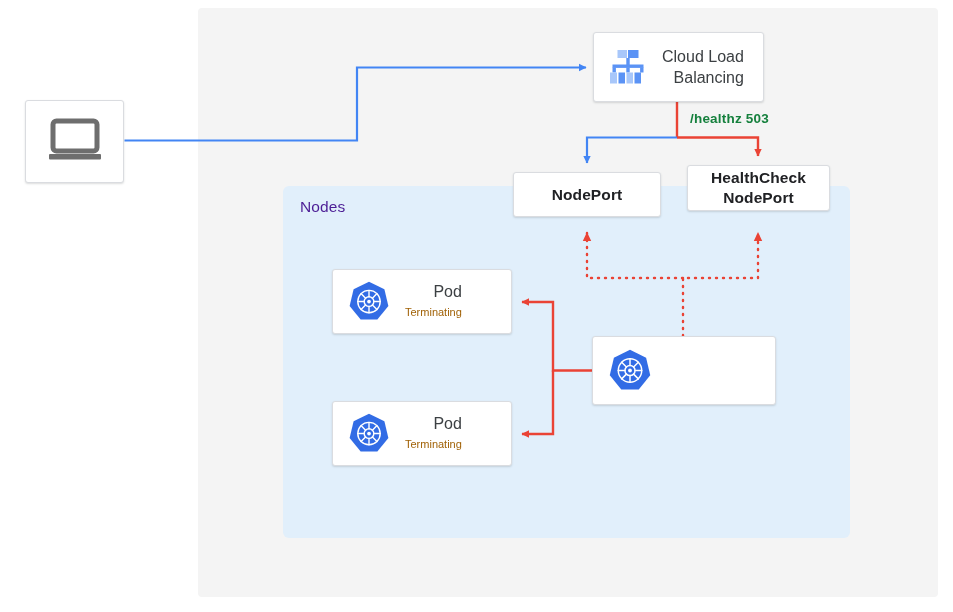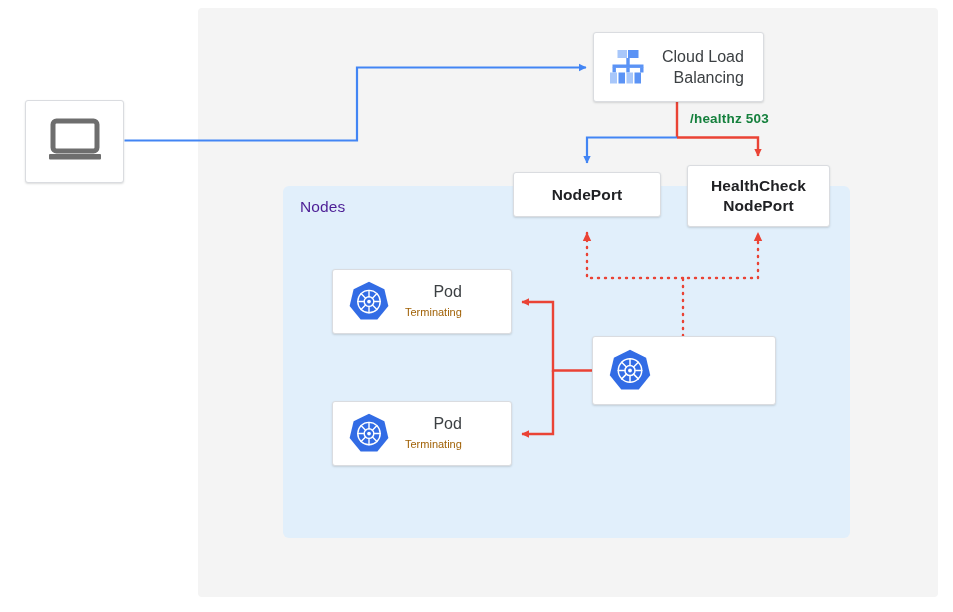--- a/index.html
+++ b/index.html
@@ -124,21 +124,21 @@
   .nodeport-card {
     left: 513px;
     top: 172px;
     width: 148px;
     height: 45px;
   }
   .hcnodeport-card {
     left: 687px;
     top: 165px;
     width: 143px;
-    height: 62px;
+    height: 46px;
   }
 
   
   .pod1-card {
     left: 332px;
     top: 269px;
     width: 180px;
     height: 65px;
   }
   .pod2-card {

